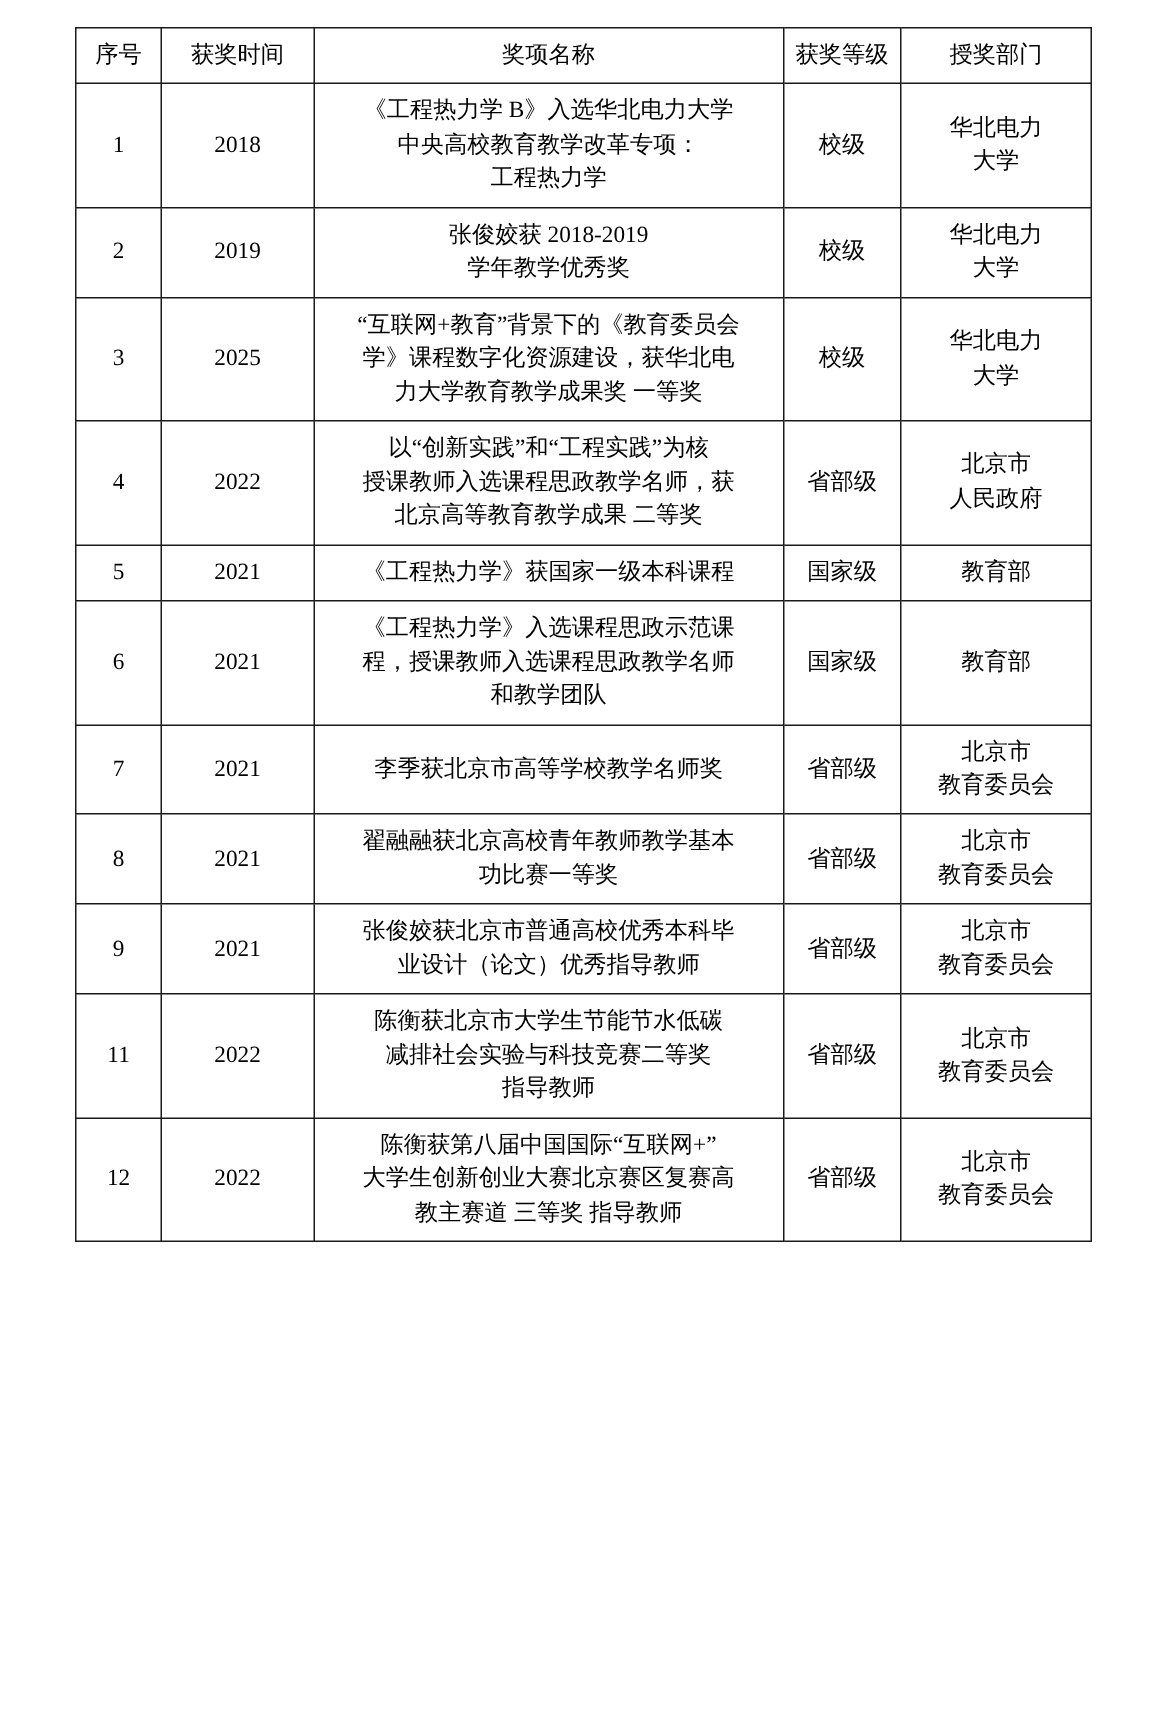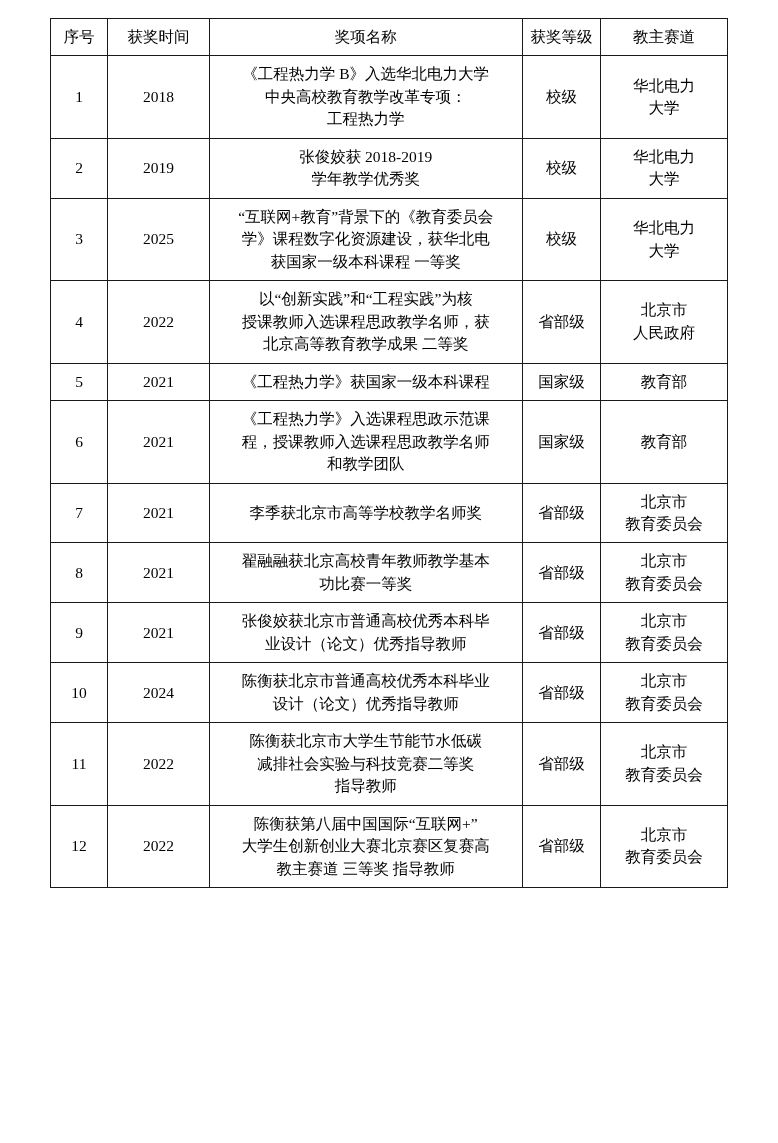--- a/index.html
+++ b/index.html
@@ -75,21 +75,21 @@
       <col class="c-name">
       <col class="c-level">
       <col class="c-dept">
     </colgroup>
     <thead>
       <tr>
         <td>序号</td>
         <td>获奖时间</td>
         <td>奖项名称</td>
         <td>获奖等级</td>
-        <td>教主赛道</td>
+        <td>授奖部门</td>
       </tr>
     </thead>
     <tbody id="table-body">
         <tr>
           <td class="cell-no num">1</td>
           <td class="cell-time num">2018</td>
           <td class="cell-name">
             <span class="line">《工程热力学 B》入选华北电力大学</span>
             <span class="line">中央高校教育教学改革专项：</span>
             <span class="line">工程热力学</span>
@@ -116,21 +116,21 @@
             <span class="line">华北电力</span>
             <span class="line">大学</span>
           </td>
         </tr>
         <tr>
           <td class="cell-no num">3</td>
           <td class="cell-time num">2025</td>
           <td class="cell-name">
             <span class="line">“互联网+教育”背景下的《教育委员会</span>
             <span class="line">学》课程数字化资源建设，获华北电</span>
-            <span class="line">获国家一级本科课程 一等奖</span>
+            <span class="line">力大学教育教学成果奖 一等奖</span>
           </td>
           <td class="cell-level">
             <span class="line">校级</span>
           </td>
           <td class="cell-dept">
             <span class="line">华北电力</span>
             <span class="line">大学</span>
           </td>
         </tr>
         <tr>
@@ -205,35 +205,20 @@
             <span class="line">北京市</span>
             <span class="line">教育委员会</span>
           </td>
         </tr>
         <tr>
           <td class="cell-no num">9</td>
           <td class="cell-time num">2021</td>
           <td class="cell-name">
             <span class="line">张俊姣获北京市普通高校优秀本科毕</span>
             <span class="line">业设计（论文）优秀指导教师</span>
-          </td>
-          <td class="cell-level">
-            <span class="line">省部级</span>
-          </td>
-          <td class="cell-dept">
-            <span class="line">北京市</span>
-            <span class="line">教育委员会</span>
-          </td>
-        </tr>
-        <tr>
-          <td class="cell-no num">10</td>
-          <td class="cell-time num">2024</td>
-          <td class="cell-name">
-            <span class="line">陈衡获北京市普通高校优秀本科毕业</span>
-            <span class="line">设计（论文）优秀指导教师</span>
           </td>
           <td class="cell-level">
             <span class="line">省部级</span>
           </td>
           <td class="cell-dept">
             <span class="line">北京市</span>
             <span class="line">教育委员会</span>
           </td>
         </tr>
         <tr>

